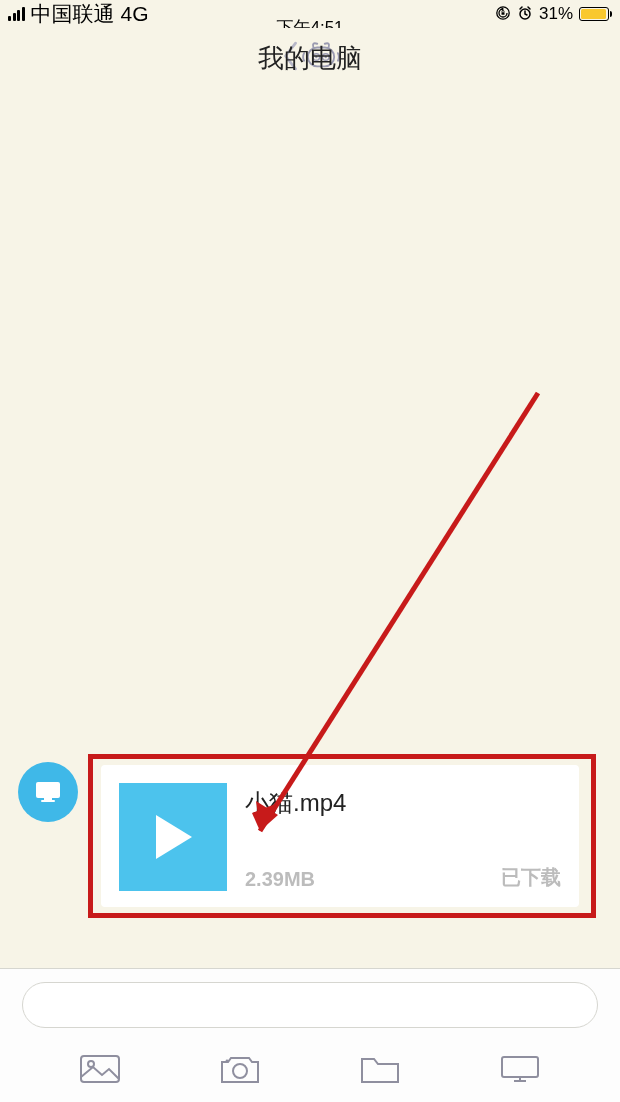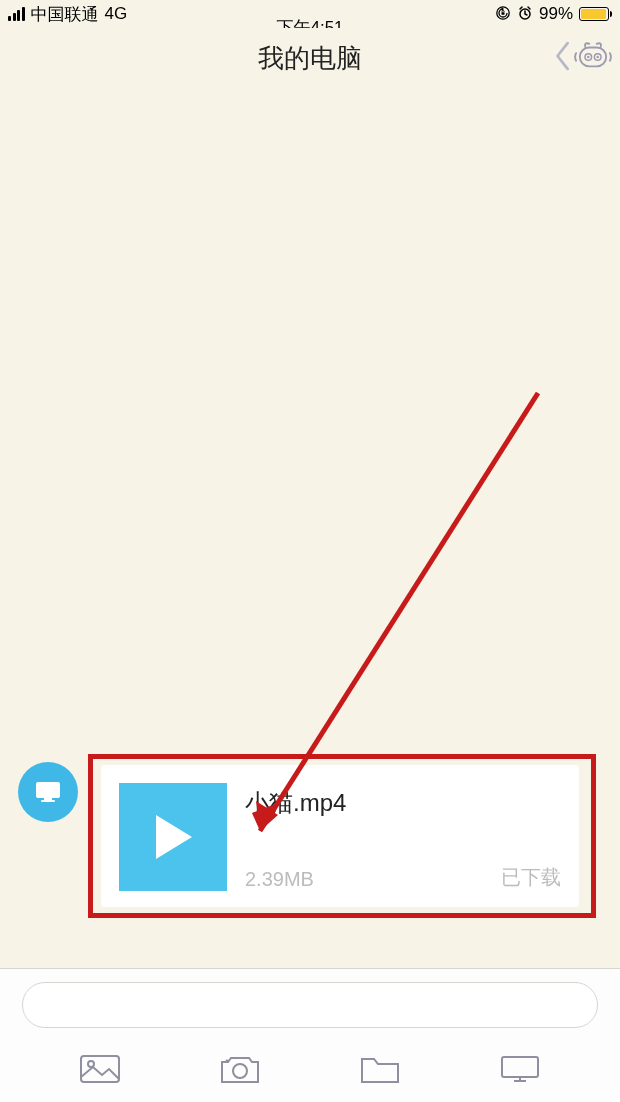--- a/index.html
+++ b/index.html
@@ -49,21 +49,21 @@
   .signal-bars span {
     width: 3px;
     background: #000;
     border-radius: 1px;
   }
   .signal-bars span:nth-child(1){height:5px;}
   .signal-bars span:nth-child(2){height:8px;}
   .signal-bars span:nth-child(3){height:11px;}
   .signal-bars span:nth-child(4){height:14px;}
   .carrier, .network {
-    font-size: 17px;
+    font-size: 21px;
   }
   .battery {
     display: flex;
     align-items: center;
   }
   .battery-body {
     width: 30px;
     height: 14px;
     border: 1px solid #000;
     border-radius: 3px;
@@ -85,21 +85,21 @@
   }
   .lock-icon, .alarm-icon {
     font-size: 14px;
   }
 
   
   .nav-header {
     height: 60px;
     display: flex;
     align-items: center;
-    justify-content: flex-end;
+    justify-content: center;
     padding: 0 8px;
     background: #f7f4e7;
     position: relative;
   }
   .nav-title {
     position: absolute;
     left: 50%;
     transform: translateX(-50%);
     font-size: 26px;
     color: #222;
@@ -179,20 +179,21 @@
   .file-name {
     font-size: 24px;
     color: #222;
   }
   .file-meta {
     display: flex;
     justify-content: space-between;
     align-items: flex-end;
     font-size: 20px;
     color: #bcbcbc;
+    font-weight: bold;
   }
 
   
   .annotation-arrow {
     position: absolute;
     left: 228px; top: 295px;
     width: 320px; height: 480px;
     pointer-events: none;
     z-index: 5;
   }
@@ -260,21 +261,21 @@
           <path d="M7 7.2 v-0.8 a1 1 0 0 1 2 0 v0.8" fill="none" stroke="#000" stroke-width="0.9"></path>
         </svg>
     </span>
     <span class="alarm-icon">
       <svg width="16" height="16" viewBox="0 0 16 16">
           <circle cx="8" cy="9" r="5" fill="none" stroke="#000" stroke-width="1.5"></circle>
           <path d="M8 6 V9 L10 10" fill="none" stroke="#000" stroke-width="1.5" stroke-linecap="round"></path>
           <path d="M3 4 L5 2 M13 4 L11 2" stroke="#000" stroke-width="1.5" stroke-linecap="round"></path>
         </svg>
     </span>
-    <span>99%</span>
+    <span>31%</span>
     <div class="battery">
       <div class="battery-body">
           <div class="battery-fill"></div>
         </div>
       <div class="battery-tip"></div>
     </div>
   </div>
 </div>
 
 <div class="nav-header">

